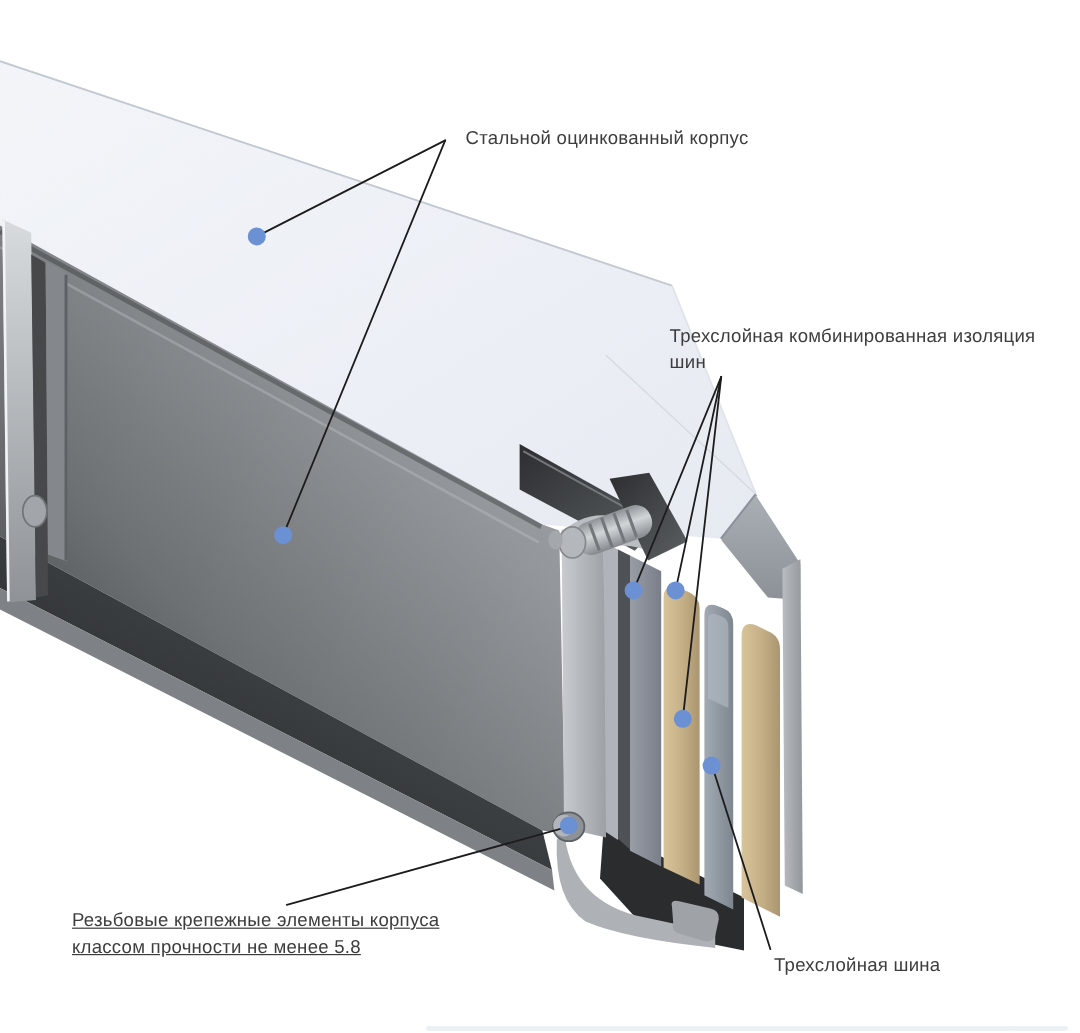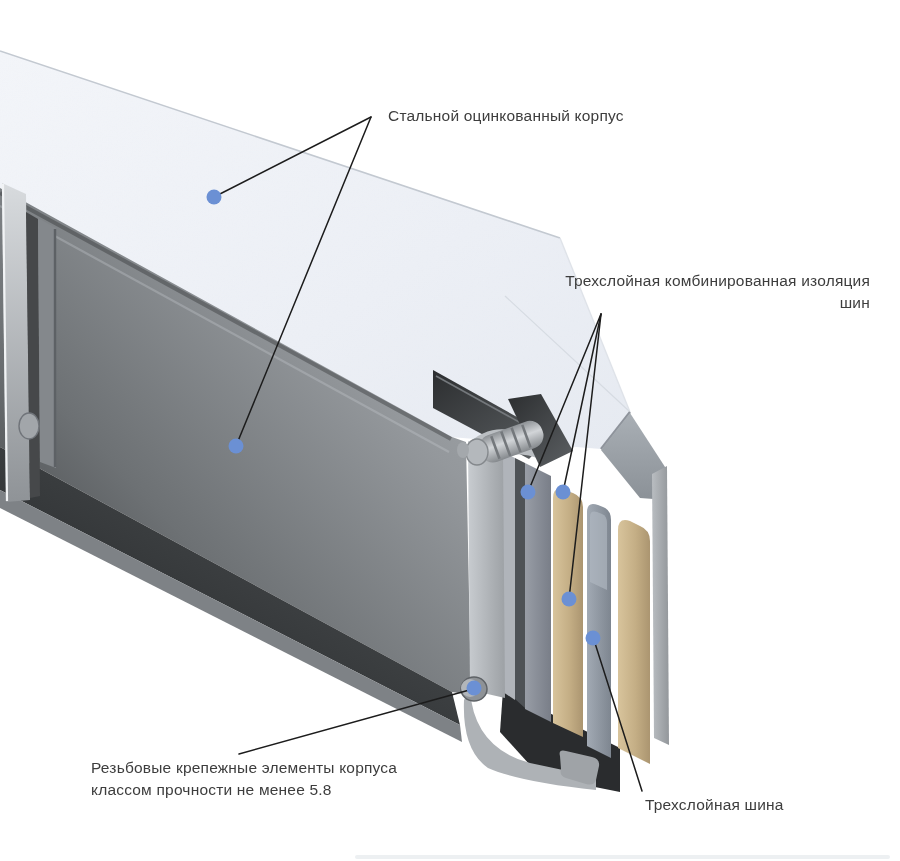--- a/index.html
+++ b/index.html
@@ -2,22 +2,22 @@
 <html><head>
 <meta charset="utf-8">
 <style>
   html,body{margin:0;padding:0;background:#ffffff;}
   .stage{position:relative;width:900px;height:861px;background:#ffffff;overflow:hidden;
          font-family:"Liberation Sans",sans-serif;}
   .artwork{position:absolute;left:0;top:0;}
   .label{position:absolute;font-size:15.5px;line-height:22px;color:#3d3d3d;
          letter-spacing:.2px;white-space:normal;}
   .l-housing{left:388px;top:105px;width:260px;}
-  .l-insulation{left:558px;top:270px;width:312px;text-align:right;}
-  .l-fasteners{left:91px;top:757px;width:316px;}
+  .l-insulation{left:558px;top:270px;width:312px;}
+  .l-fasteners{left:60px;top:757px;width:316px;text-decoration:underline;}
   .l-busbar{left:645px;top:794px;width:200px;}
 </style>
 </head>
 <body>
 
 <div class="stage">
 
 <svg class="artwork" width="900" height="861" viewBox="0 0 900 861">
   <defs>
     <linearGradient id="coverGrad" x1="0" y1="0" x2="1" y2="1">

